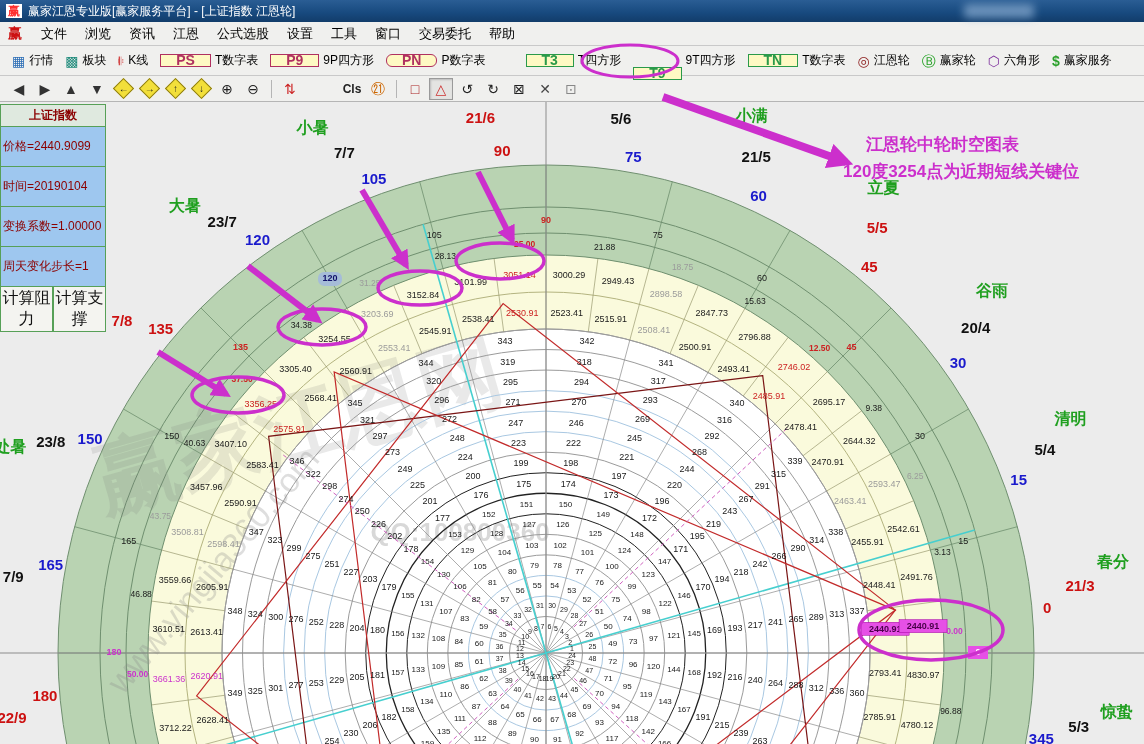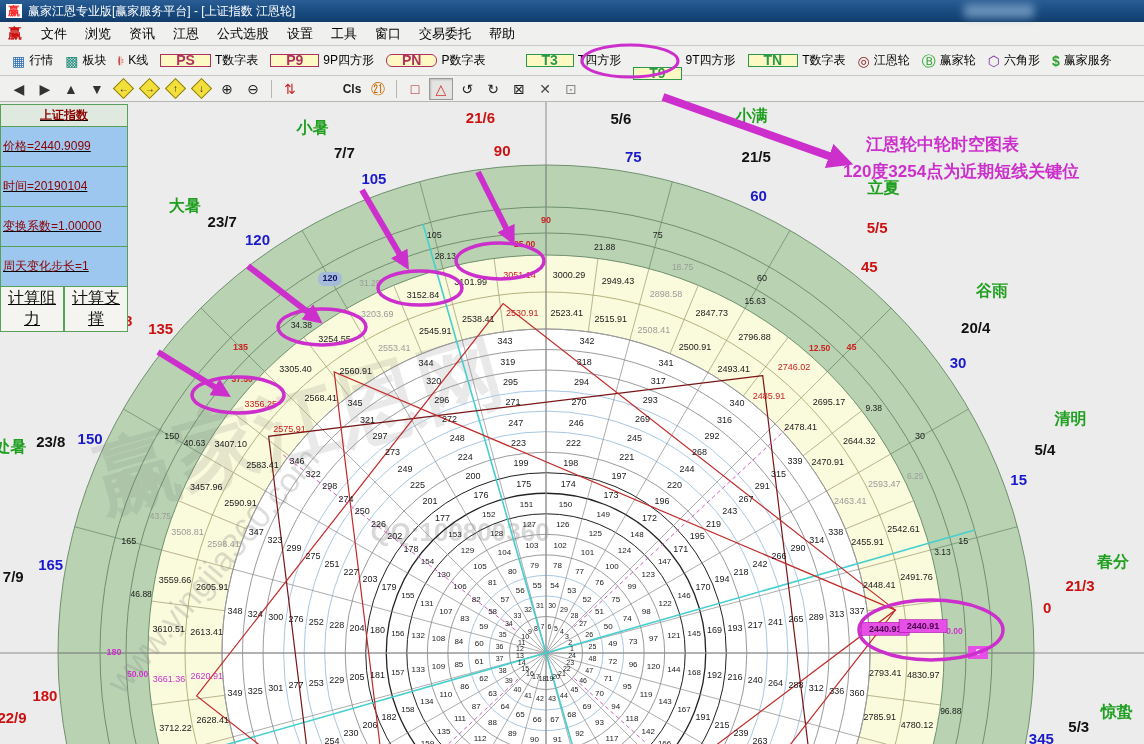--- a/index.html
+++ b/index.html
@@ -17,21 +17,21 @@
   .glyph { font-size:14px; line-height:14px; }
   .toolbar2 { height:26px; background:#f0f0ee; border-bottom:1px solid #b5b5b5; display:flex; align-items:center; padding-left:6px; }
   .tb2-btn { min-width:24px; height:22px; display:flex; align-items:center; justify-content:center; font-size:14px; margin:0 1px; cursor:default; }
   .tb2-btn.pressed { border:1px solid #9a9a9a; background:#e4e4e2; box-shadow:inset 1px 1px 2px #bbb; }
   .tb2-sep { width:1px; height:18px; background:#b5b5b5; margin:0 5px; }
   .diamond { width:15px; height:15px; background:#f2df3a; border:1px solid #8a7a10; transform:rotate(45deg); display:flex; align-items:center; justify-content:center; }
   .diamond > span { transform:rotate(-45deg); font-size:10px; font-weight:bold; color:#222; }
   
   .content { position:relative; width:1144px; height:642px; background:#ececec; overflow:hidden; }
   #wheel { position:absolute; left:0; top:0; }
-  .infopanel { position:absolute; left:0; top:2px; width:128px; z-index:10; font-size:12px;text-decoration:underline; }
+  .infopanel { position:absolute; left:0; top:2px; width:106px; z-index:10; font-size:12px; }
   .infopanel .hdr { background:#dfe9df; border:1px solid #57a057; text-align:center; color:#8b0000; font-weight:bold; padding:2px 0; }
   .infopanel .row { background:#9ec7ef; border:1px solid #57a057; border-top:none; color:#8b0000; padding:11px 2px; white-space:nowrap; overflow:hidden; }
   .infopanel .btns { display:flex; }
   .infopanel .btns button { flex:1; font-size:16px; padding:1px 0; background:#f4f4f0; border:1px solid #57a057; border-top:none; color:#111; cursor:default; font-family:inherit; }
   #overlay { position:absolute; left:0; top:0; pointer-events:none; z-index:60; }
 </style>
 </head>
 <body>
 
 <div class="titlebar">

